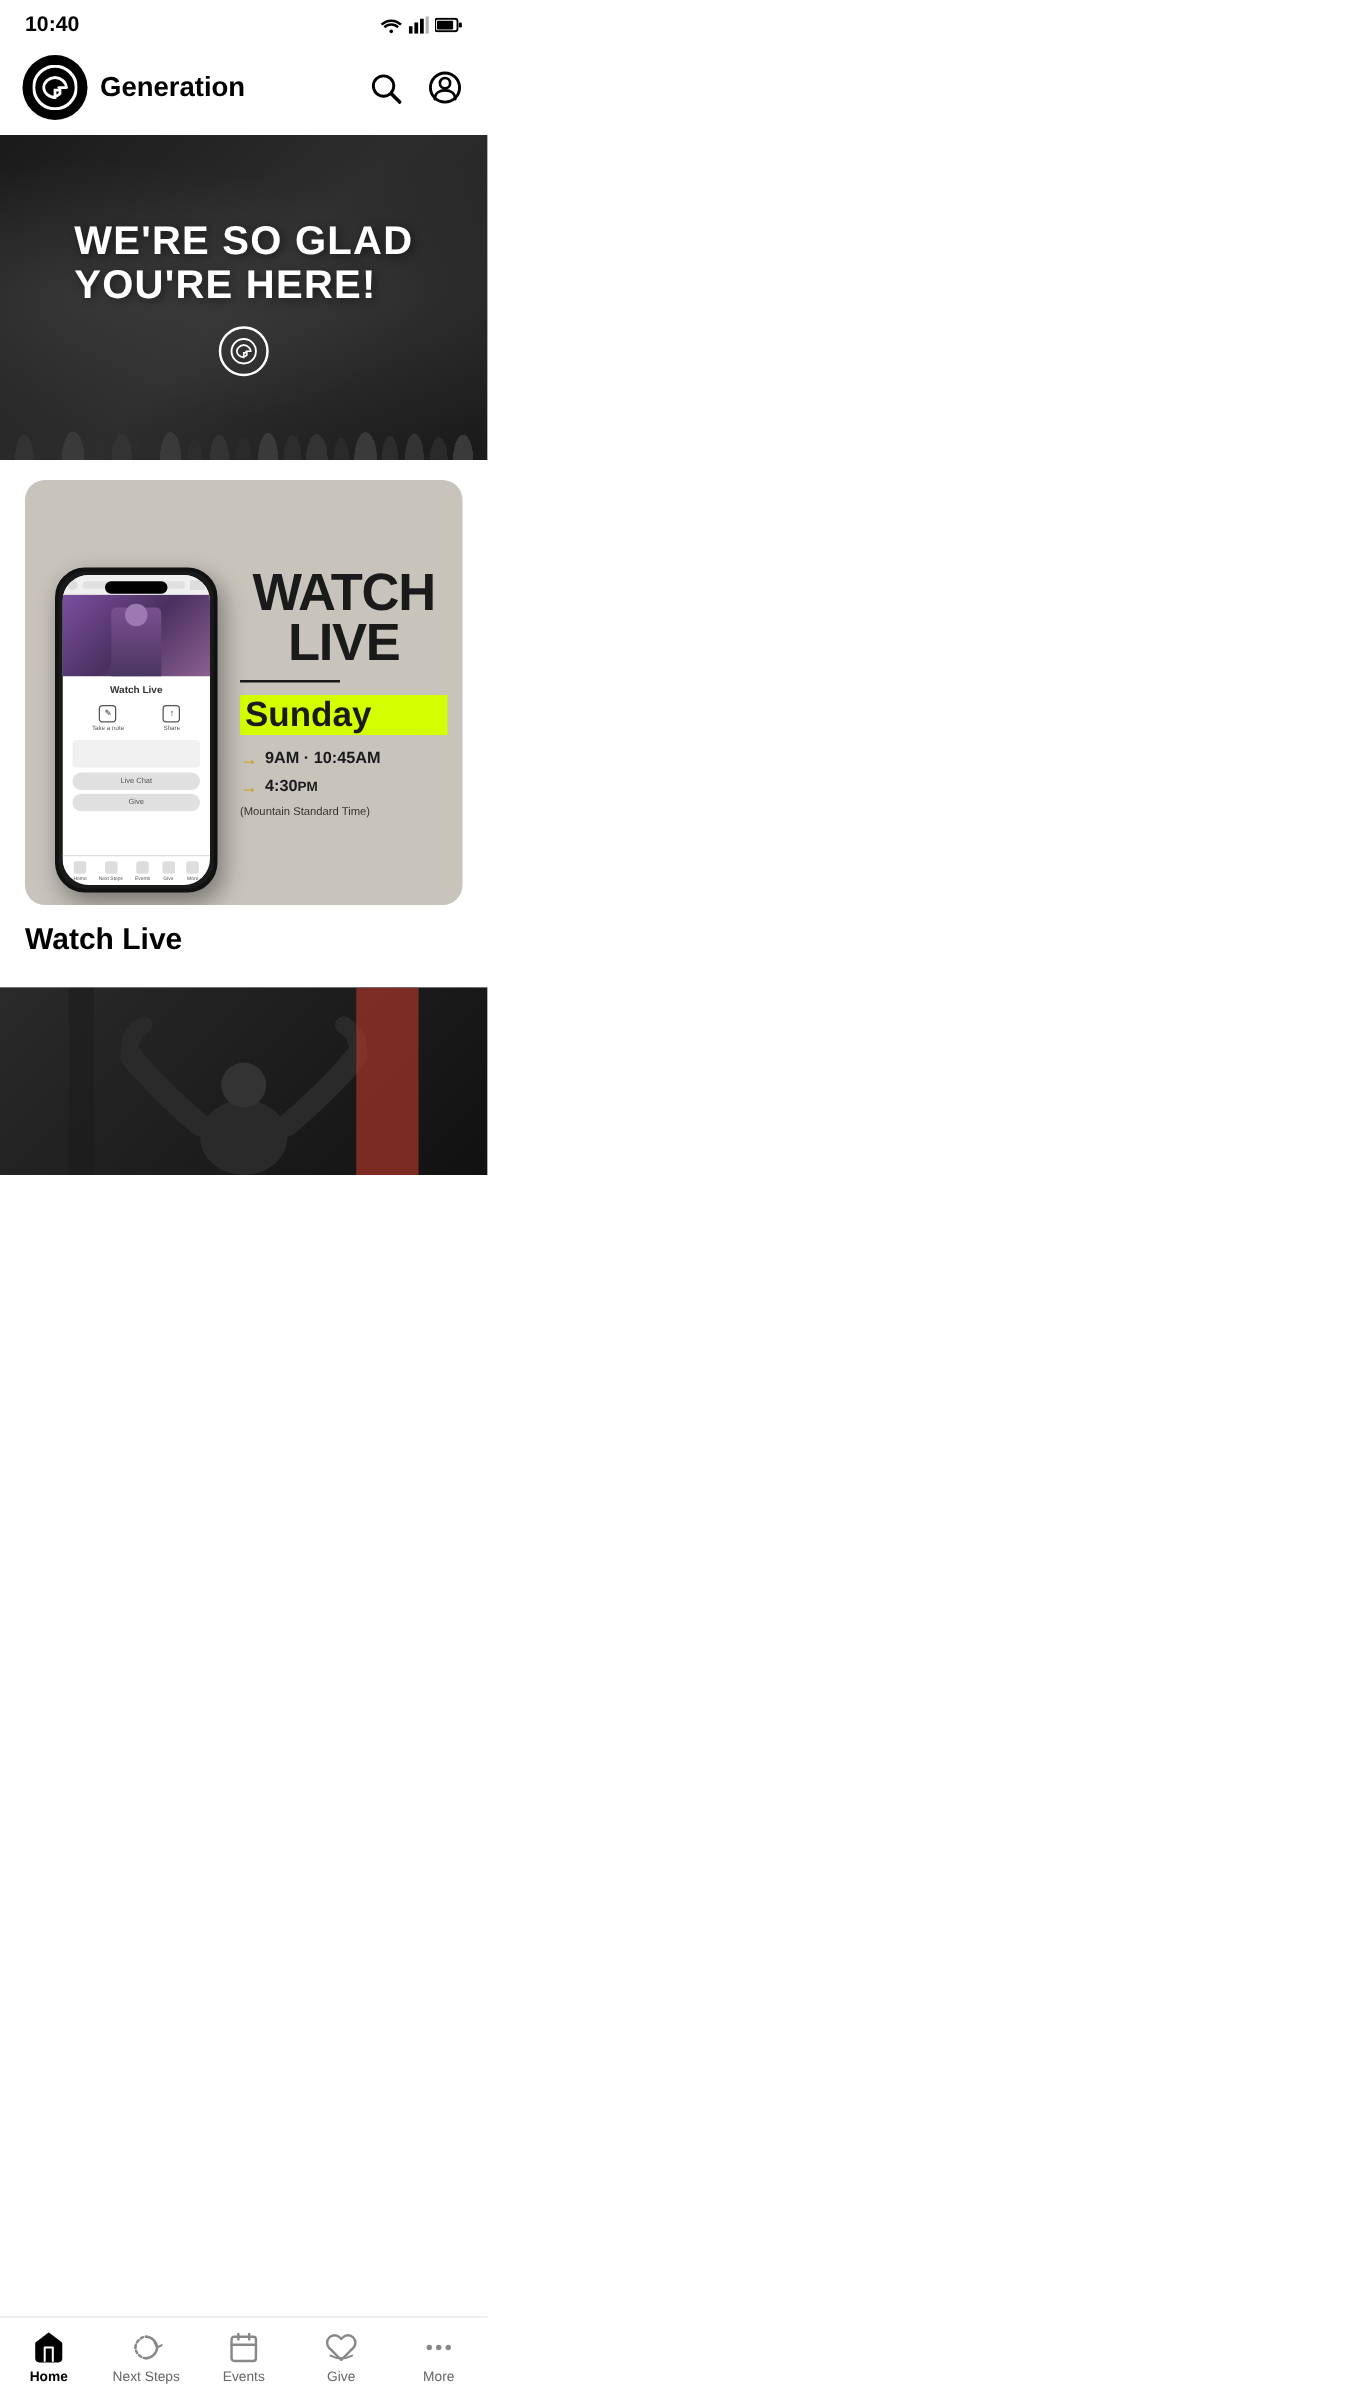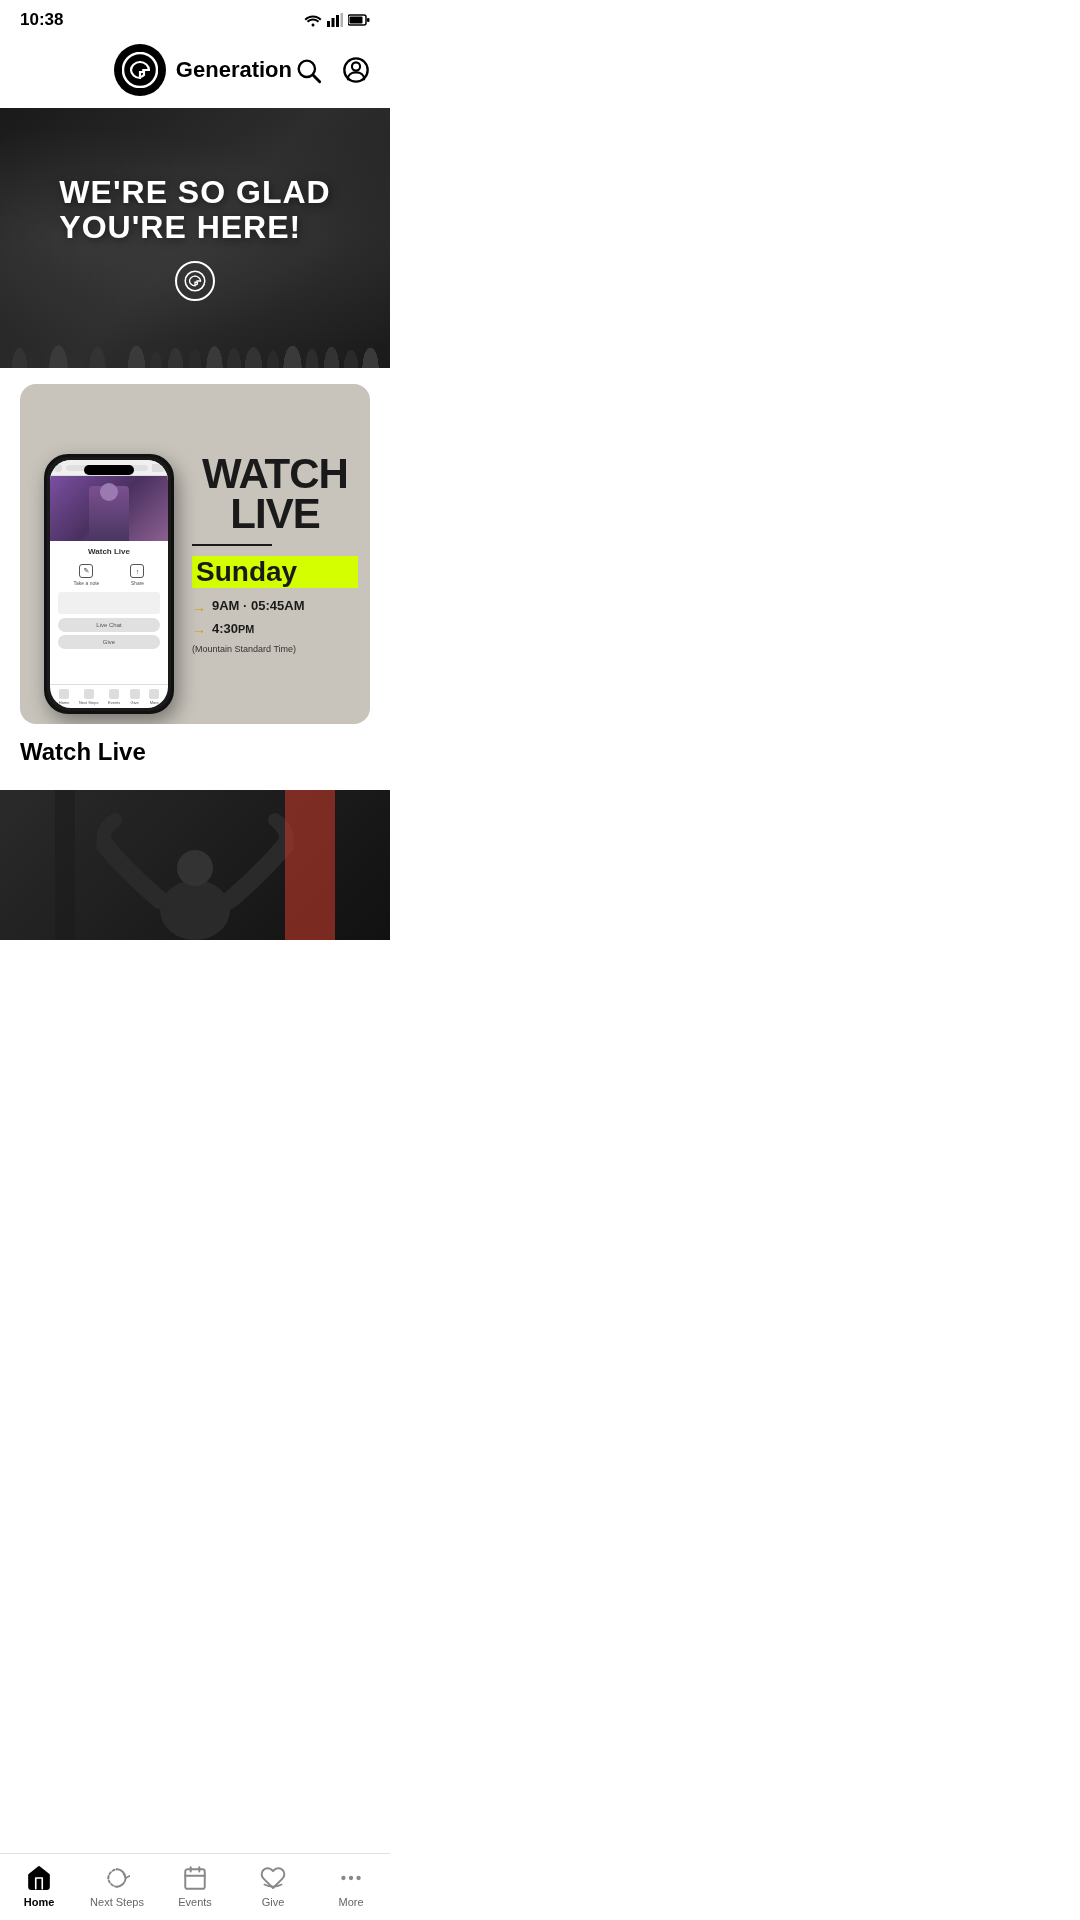--- a/index.html
+++ b/index.html
@@ -33,21 +33,21 @@
       gap: 5px;
     }
     .status-icons svg {
       fill: #000;
     }
 
     
     .header {
       display: flex;
       align-items: center;
-      justify-content: flex-end;
+      justify-content: space-between;
       padding: 8px 18px 12px;
       background: #fff;
     }
     .header-left {
       display: flex;
       align-items: center;
       gap: 10px;
     }
     .logo-circle {
       width: 52px;
@@ -432,21 +432,21 @@
 
     
     .content-area {
       padding-bottom: 80px;
     }
   </style>
 </head>
 <body>
 
 <div class="status-bar">
-  <span class="status-time">10:38</span>
+  <span class="status-time">10:40</span>
   <div class="status-icons">
 
     <svg width="18" height="14" viewBox="0 0 18 14">
       <path d="M9 10.5c.83 0 1.5.67 1.5 1.5S9.83 13.5 9 13.5 7.5 12.83 7.5 12 8.17 10.5 9 10.5z" fill="#000"></path>
       <path d="M9 7.5C10.86 7.5 12.54 8.26 13.77 9.5l1.41-1.41C13.53 6.43 11.38 5.5 9 5.5S4.47 6.43 2.82 8.09L4.23 9.5C5.46 8.26 7.14 7.5 9 7.5z" fill="#000"></path>
       <path d="M9 4.5c2.76 0 5.26 1.12 7.07 2.93l1.41-1.41C15.46 3.96 12.42 2.5 9 2.5S2.54 3.96.52 6.02l1.41 1.41C3.74 5.62 6.24 4.5 9 4.5z" fill="#000"></path>
     </svg>
 
     <svg width="16" height="14" viewBox="0 0 16 14">
       <rect x="0" y="8" width="3" height="6" fill="#000"></rect>
@@ -578,21 +578,21 @@
         </div>
       </div>
 
       <div class="watch-card-info">
         <div class="watch-live-title">WATCH<br>LIVE</div>
         <div class="watch-divider"></div>
         <div class="watch-sunday">Sunday</div>
         <div class="watch-times">
           <div class="watch-times-row">
             <span class="arrow-right">→</span>
-            <span>9AM · 05:45AM</span>
+            <span>9AM · 10:45AM</span>
           </div>
           <div class="watch-times-row">
             <span class="arrow-right">→</span>
             <span>4:30<small>PM</small></span>
           </div>
         </div>
         <div class="watch-timezone">(Mountain Standard Time)</div>
       </div>
     </div>
 

